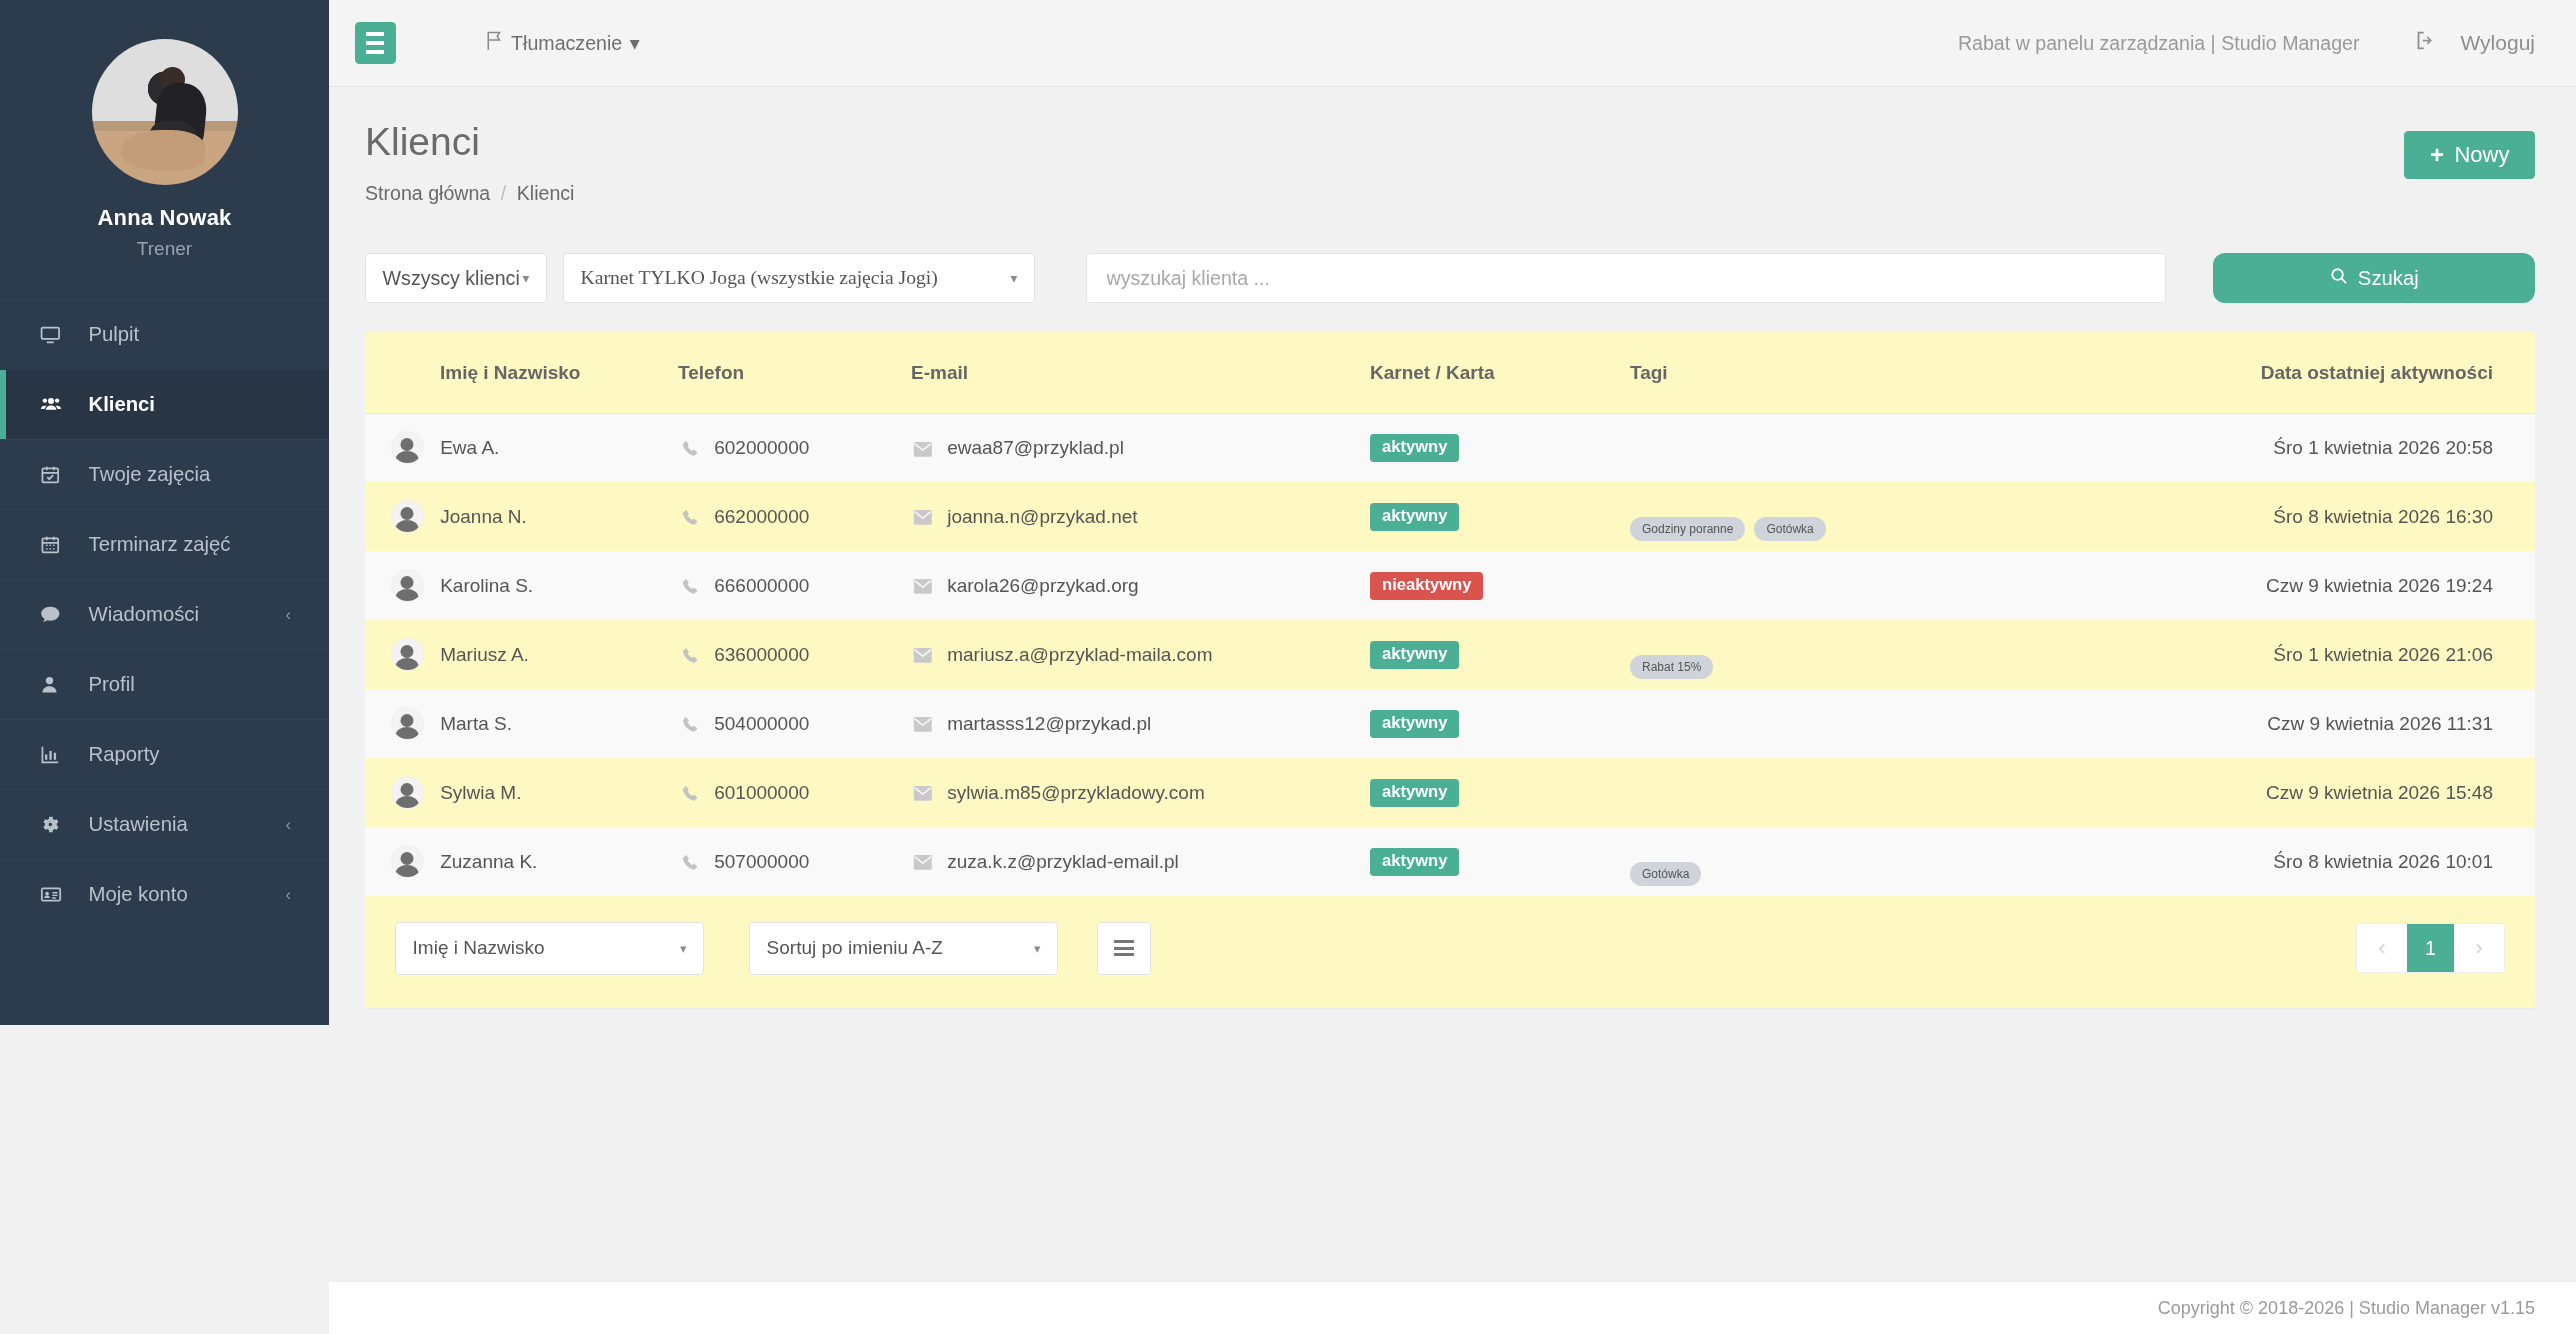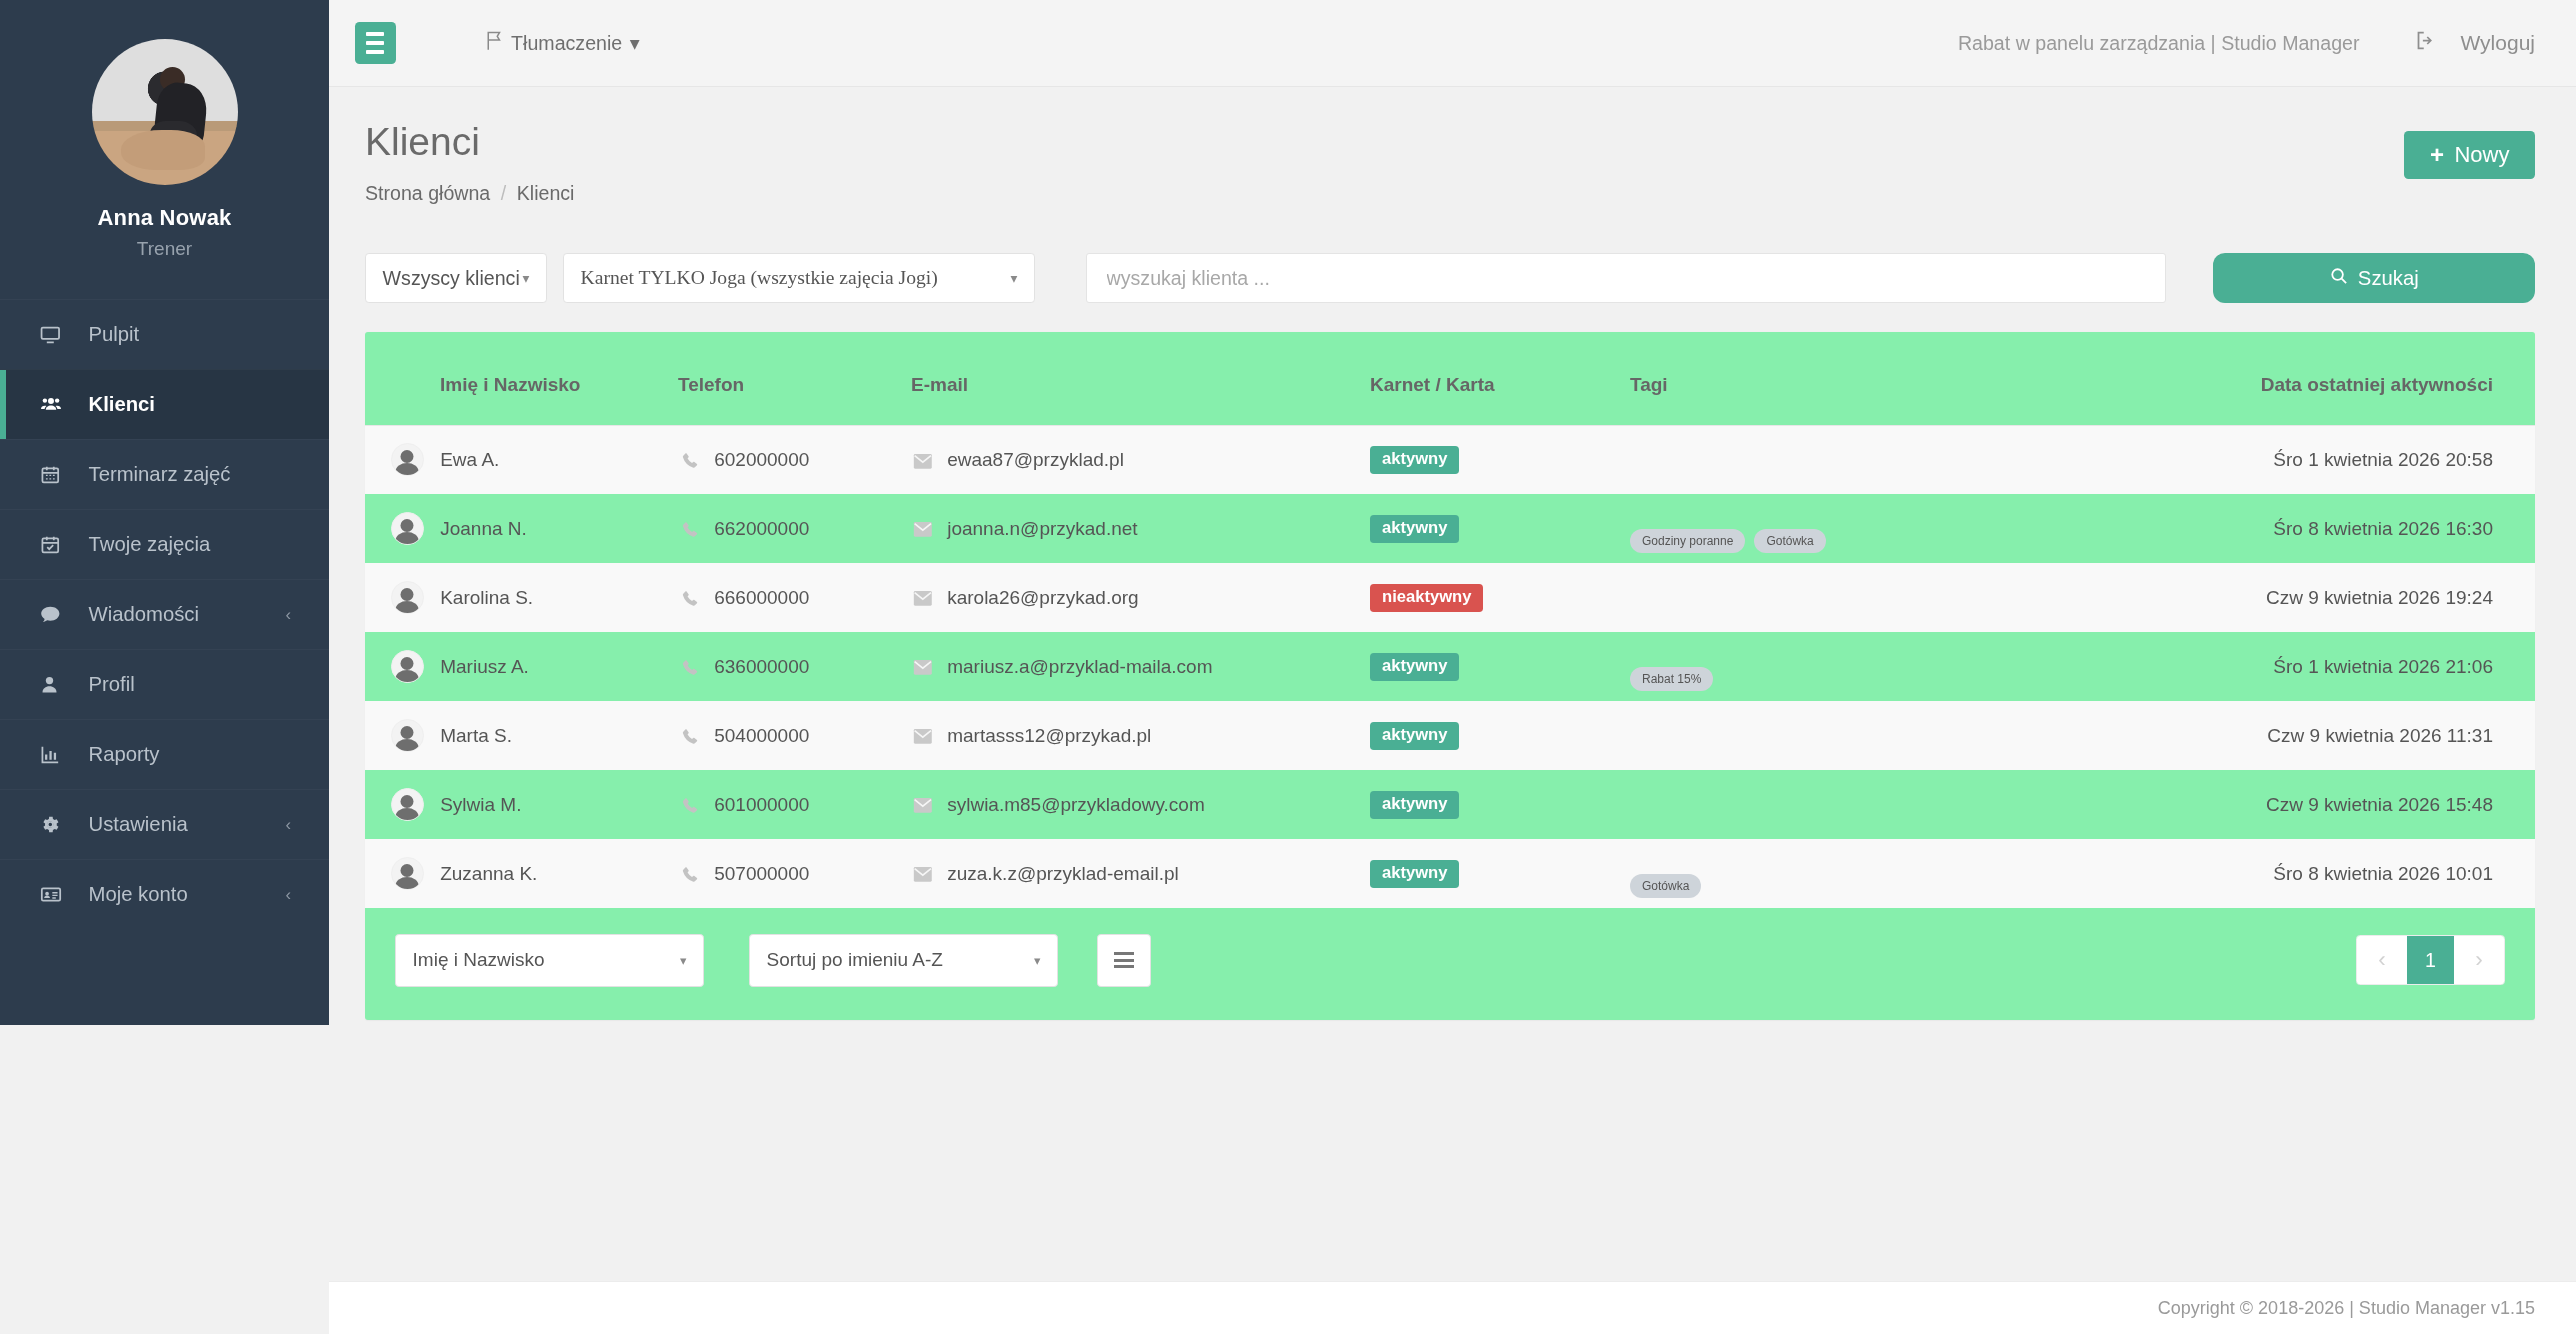--- a/index.html
+++ b/index.html
@@ -201,23 +201,23 @@
     background: #4aaf94; color: #fff;
     border: none; border-radius: 12px;
     font-size: 20.3px; font-family: inherit;
     display: flex; align-items: center; justify-content: center; gap: 9px;
     cursor: pointer;
   }
 
   
   .card {
     margin: 19.6px 41px 0 36px;
-    background: #86efac;
+    background: #fef9c3;
     border-radius: 3px;
-    padding: 12px 0 0 0;
+    padding: 0 0 0 0;
     box-shadow: 0 0.8px 1.5px rgba(0,0,0,.04);
   }
   table.clients { width: 100%; border-collapse: collapse; }
   table.clients thead th {
     font-size: 19px; color: #666; font-weight: bold;
     text-align: left;
     padding: 30px 0 29px 0;
     border-bottom: 1.5px solid #e7e7e7;
   }
   th.col-name   { width: 313px; padding-left: 75px !important; }
@@ -358,34 +358,34 @@
             <path d="M23.4 17c0-2.3-1.8-3.6-4.4-3.6-.7 0-1.3 .1-1.8 .3A7.4 7.4 0 0 1 19.4 17z"></path>
           </svg>
         </span>
         <span class="nav-label">Klienci</span>
       </div>
       <div class="nav-item">
         <span class="nav-icon">
           <svg width="22.6" height="21" viewBox="0 0 24 24">
             <rect x="3" y="5" width="18" height="16" rx="1.5" fill="none" stroke="currentColor" stroke-width="2"></rect>
             <path d="M3 10h18M8 3v4M16 3v4" stroke="currentColor" stroke-width="2"></path>
-            <path d="M7 13h2M11 13h2M15 13h2M7 17h2M11 17h2M15 17h2" stroke="currentColor" stroke-width="1.6"></path>
-          </svg>
-        </span>
-        <span class="nav-label">Terminarz zajęć</span>
+            <path d="M8.5 15l2.3 2.4 4.5-4.6" fill="none" stroke="currentColor" stroke-width="2"></path>
+          </svg>
+        </span>
+        <span class="nav-label">Twoje zajęcia</span>
       </div>
       <div class="nav-item">
         <span class="nav-icon">
           <svg width="22.6" height="21" viewBox="0 0 24 24">
             <rect x="3" y="5" width="18" height="16" rx="1.5" fill="none" stroke="currentColor" stroke-width="2"></rect>
             <path d="M3 10h18M8 3v4M16 3v4" stroke="currentColor" stroke-width="2"></path>
-            <path d="M8.5 15l2.3 2.4 4.5-4.6" fill="none" stroke="currentColor" stroke-width="2"></path>
-          </svg>
-        </span>
-        <span class="nav-label">Twoje zajęcia</span>
+            <path d="M7 13h2M11 13h2M15 13h2M7 17h2M11 17h2M15 17h2" stroke="currentColor" stroke-width="1.6"></path>
+          </svg>
+        </span>
+        <span class="nav-label">Terminarz zajęć</span>
       </div>
       <div class="nav-item">
         <span class="nav-icon">
           <svg width="22.6" height="21" viewBox="0 0 24 24" fill="currentColor">
             <path d="M12 3C6.2 3 1.6 6.5 1.6 10.9c0 2.5 1.5 4.7 3.9 6.1-.2 1.2-.9 2.6-2 3.7 1.9-.3 3.7-1 5-2 1.1.3 2.3.4 3.5.4 5.8 0 10.4-3.5 10.4-8.2S17.8 3 12 3z"></path>
           </svg>
         </span>
         <span class="nav-label">Wiadomości</span>
         <span class="nav-caret">‹</span>
       </div>

